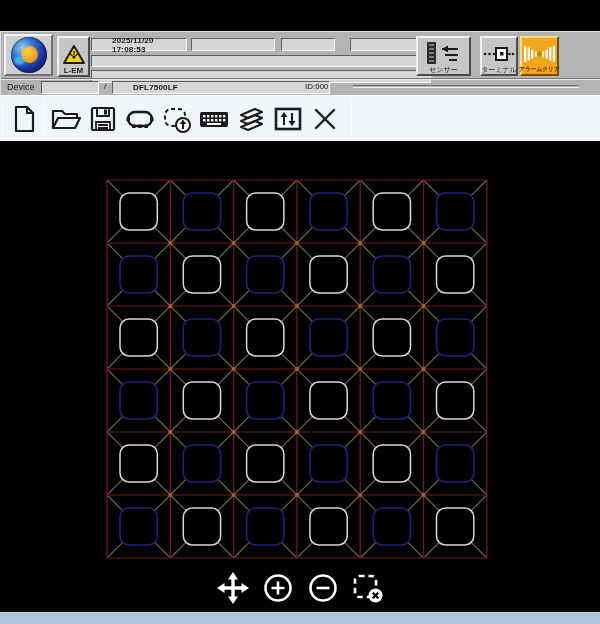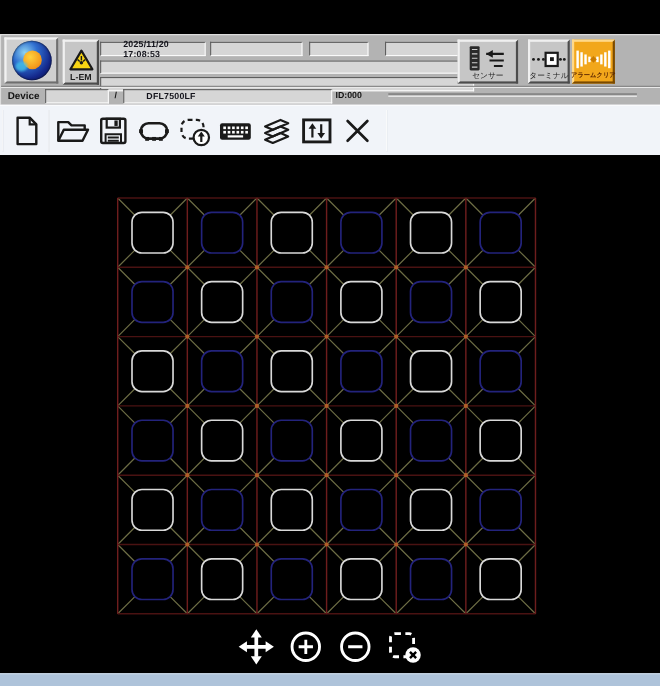--- a/index.html
+++ b/index.html
@@ -30,21 +30,21 @@
   .field { background:#d6d6d6; border:1px solid; border-color:#5e5e5e #fafafa #fafafa #5e5e5e;
            font-size:8px; color:#14141c; display:flex; align-items:center; padding:0 20px;
            font-weight:bold; letter-spacing:.2px; }
 
   .hdr-btn { position:absolute; top:4px; height:40px; }
   .alarm-btn { background:#f2a71b; border-color:#ffd98a #7a4a00 #7a4a00 #ffd98a; }
   .alarm-btn .blabel { color:#5a2500; font-size:6px; font-weight:bold; transform:scale(.95); }
 
   .device-row-sep { position:absolute; left:0; top:46px; width:600px; height:2px;
                     border-top:1px solid #787878; border-bottom:1px solid #e9e9e9; }
-  .txt { font-size:8px; color:#141414; font-weight:bold;text-align:center; }
+  .txt { font-size:8px; color:#141414; font-weight:normal;text-align:center; }
   .hline { position:absolute; height:3px; border-top:1px solid #6a6a6a; border-bottom:1px solid #f2f2f2; }
 
   
   .toolbar { position:absolute; top:95px; left:0; width:600px; height:46px;
              background:#f1f4f9; border-top:1px solid #fff; display:flex; align-items:center; }
   .tb-sep { width:1px; height:38px; background:#b9c0cc; border-right:1px solid #fff; margin:0 2px; }
   .tb-btn { width:37px; height:40px; display:flex; align-items:center; justify-content:center; }
   .tb-btn svg { display:block; }
 
   
@@ -124,21 +124,21 @@
       </g>
       <path d="M16.5 8 l3 3 -3 3 -3 -3 Z" fill="#c97a00"></path>
     </svg>
     <span class="blabel">アラームクリア</span>
   </div>
 
   <div class="device-row-sep"></div>
   <span class="txt abs" style="left:6px; top:50px; font-size:9px;">Device</span>
   <div class="field abs" style="left:40px; top:49px; width:58px; height:13px;"></div>
   <span class="txt abs" style="left:103px; top:50px;">/</span>
-  <div class="field abs" style="left:111px; top:49px; width:190px; height:13px;">
+  <div class="field abs" style="left:111px; top:49px; width:218px; height:13px;">
     <span>DFL7500LF</span>
   </div>
   <span class="txt abs" style="left:304px; top:50px;">ID:000</span>
   <div class="hline" style="left:352px; top:53px; width:226px;"></div>
 </div>
 
 <div class="toolbar">
   <div class="tb-sep"></div>
 
   <div class="tb-btn">

